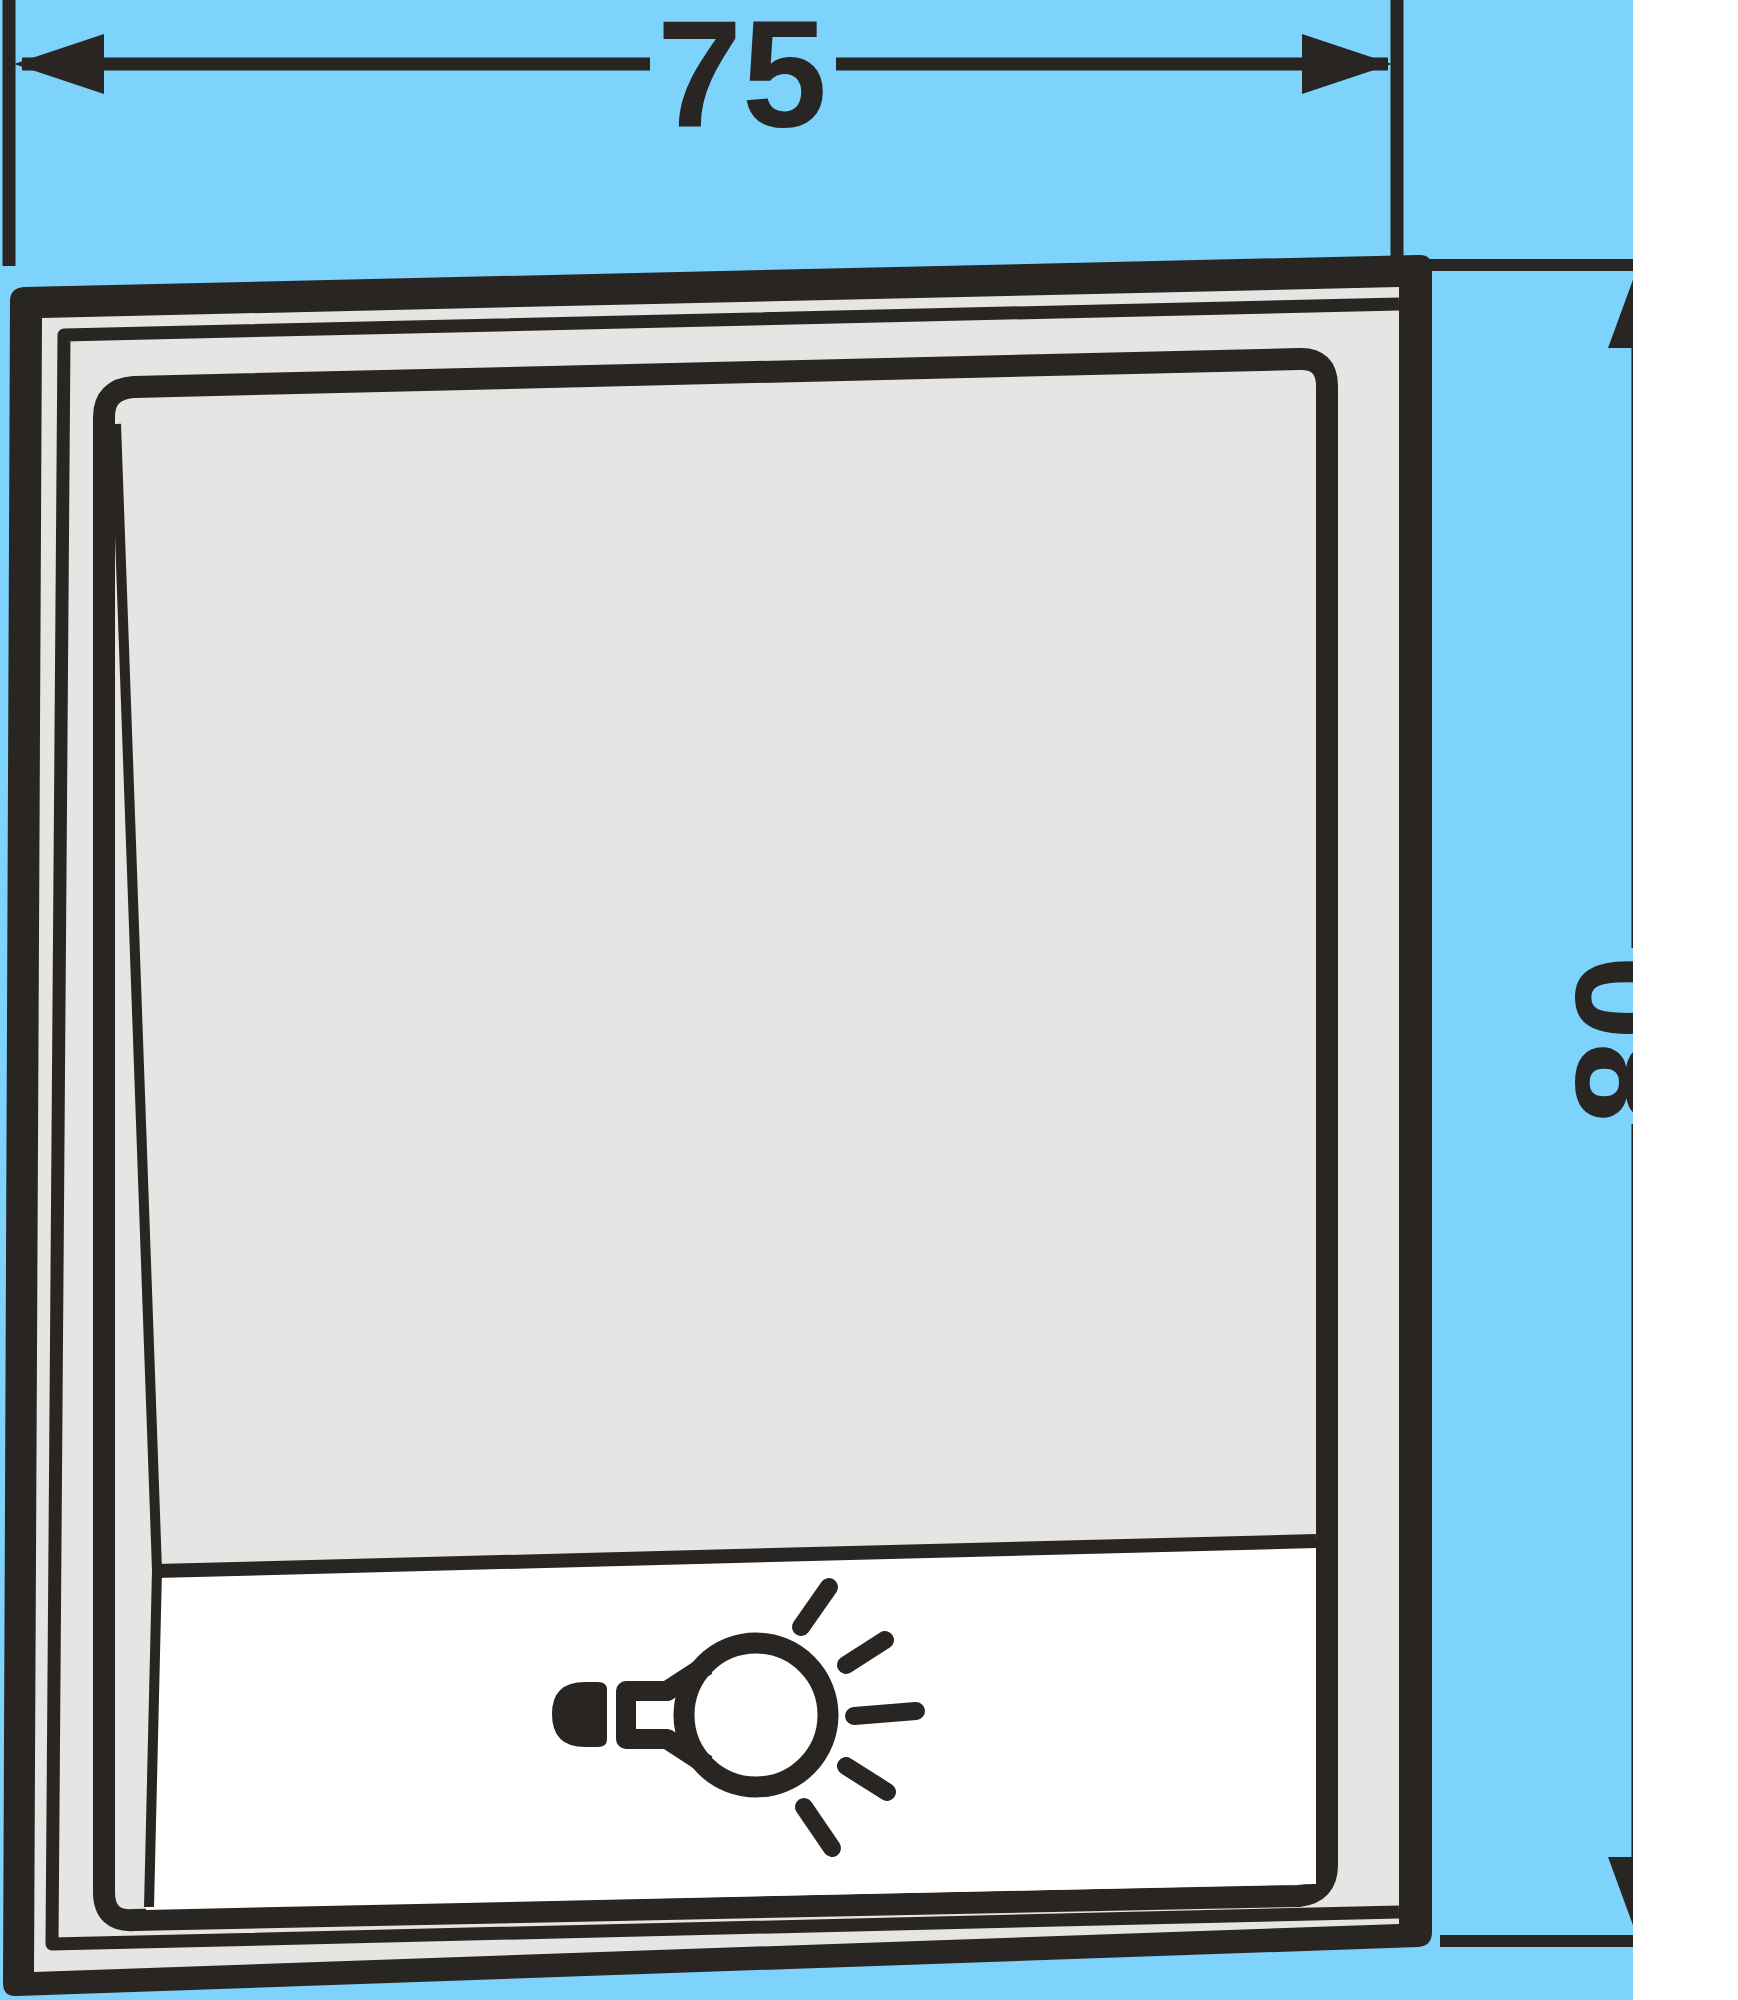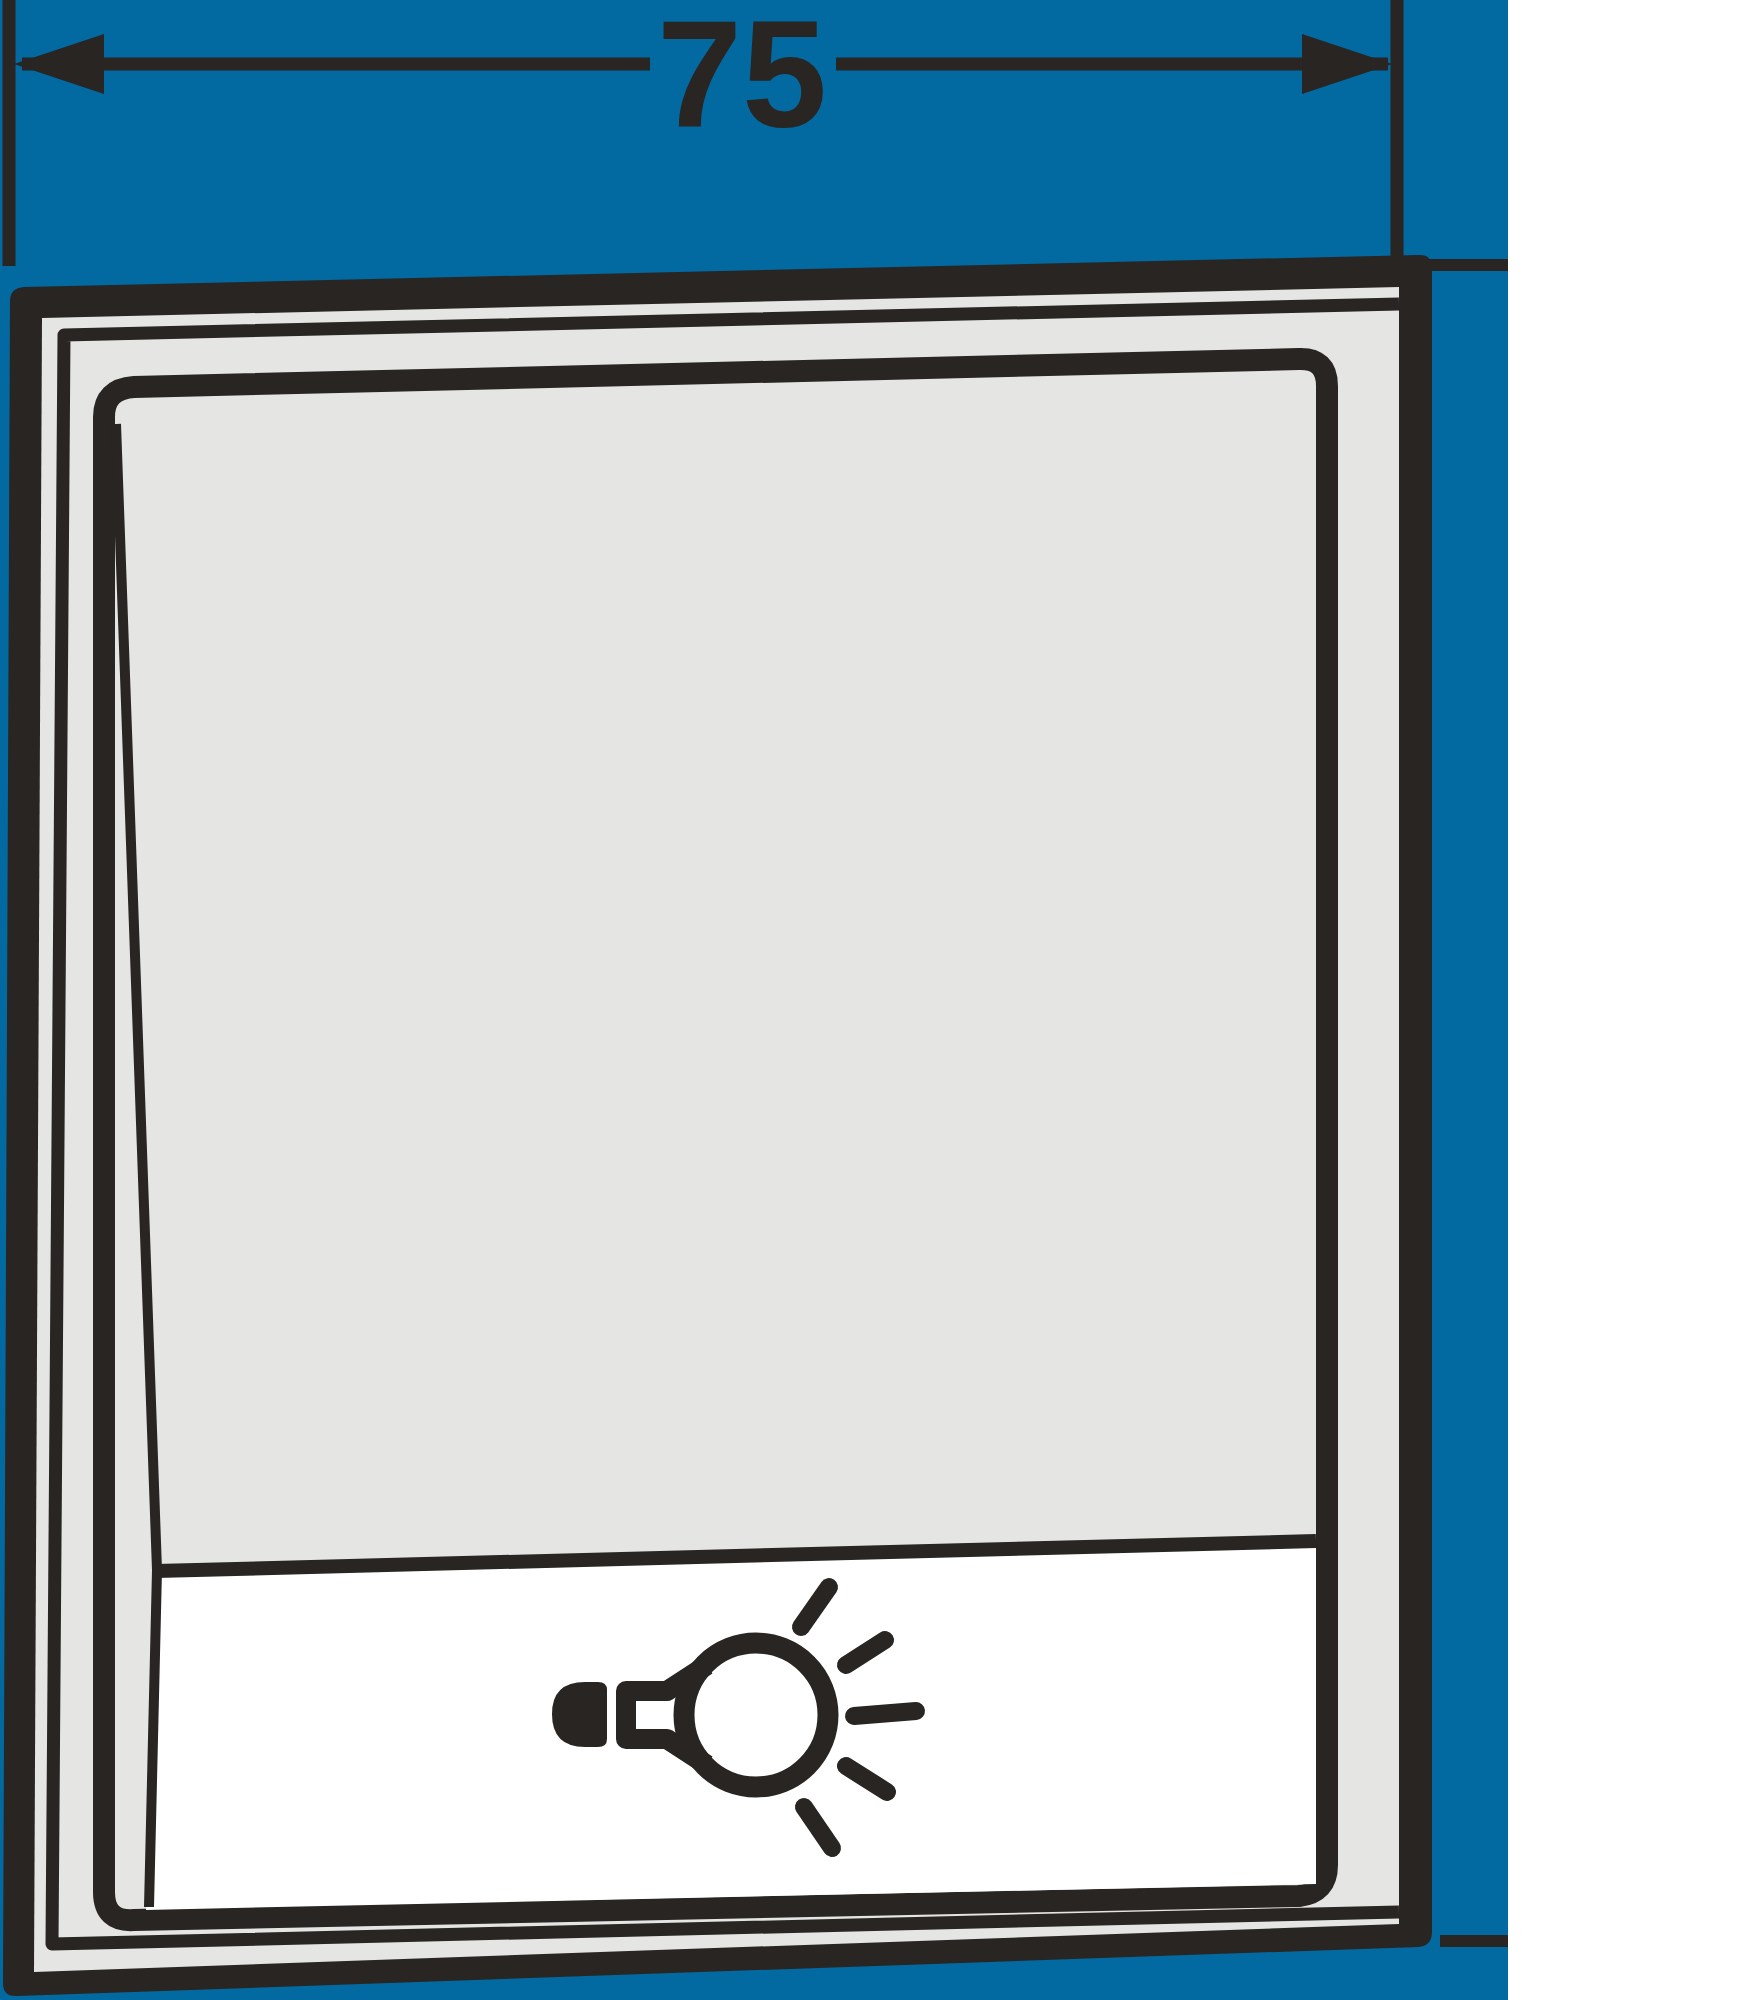--- a/index.html
+++ b/index.html
@@ -1,19 +1,19 @@
 <!DOCTYPE html>
 <html><head>
 <meta charset="utf-8">
 <style>
   html,body{margin:0;padding:0;background:#ffffff;}
   .canvas{
     position:relative;
-    width:1508px;height:2000px;
-    background:#0369a1;
+    width:1633px;height:2000px;
+    background:#7dd3fc;
     font-family:"Liberation Sans", sans-serif;
     overflow:hidden;
     text-decoration:underline;
   }
   .canvas svg{position:absolute;left:0;top:0;width:1738px;height:2000px;display:block;}
   .dim-text{
     font-family:"Liberation Sans", sans-serif;
     font-weight:bold;
   }
 </style>

